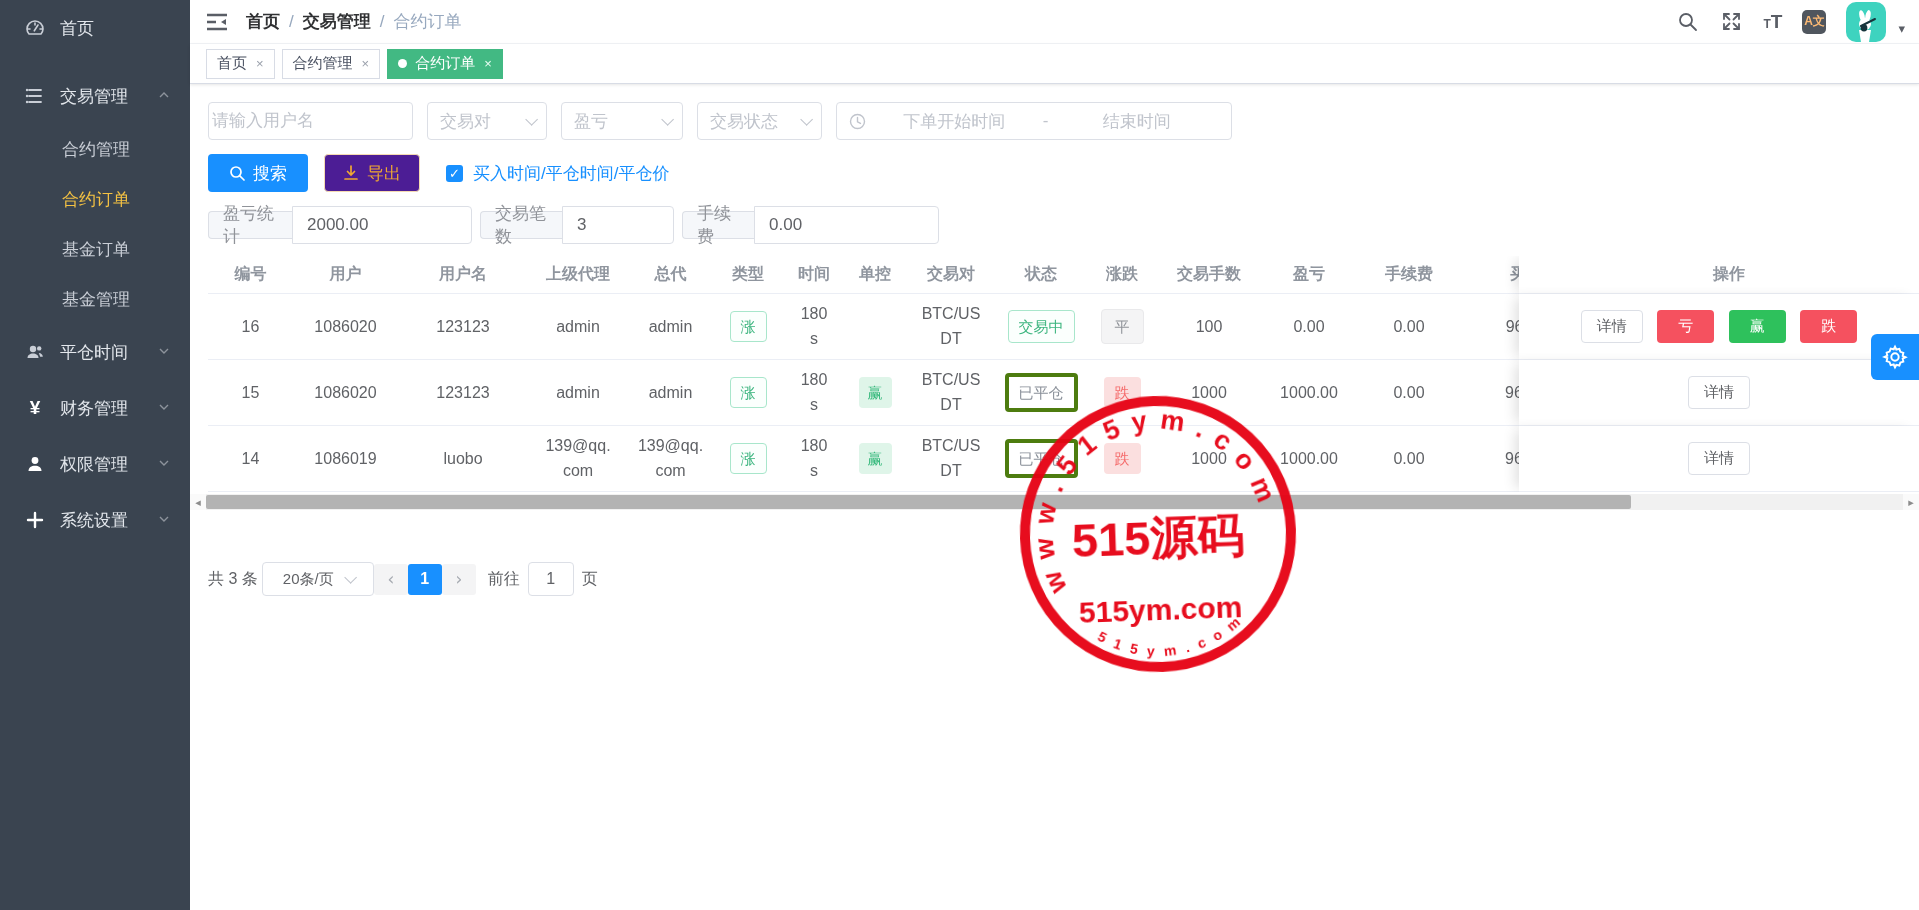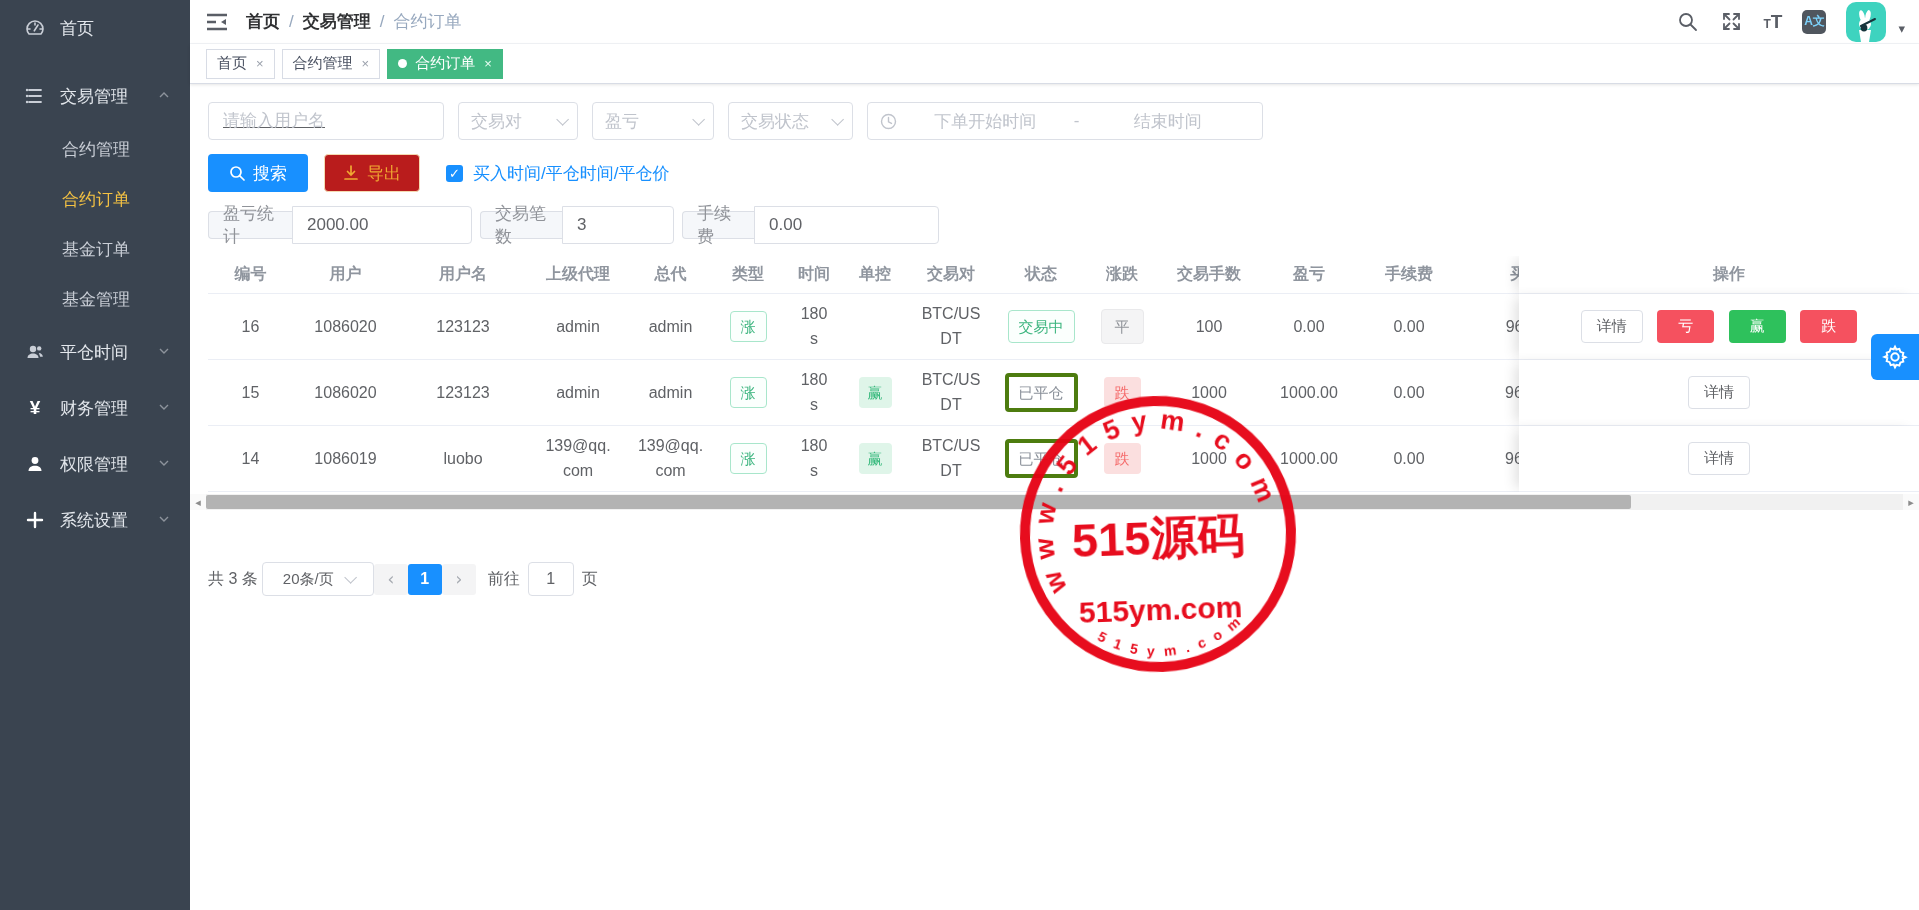--- a/index.html
+++ b/index.html
@@ -22,48 +22,48 @@
   .navbar { height:44px; background:#fff; display:flex; align-items:center; padding:0 14px 0 16px; border-bottom:1px solid #f2f4f7; }
   .hamburger { width:24px; height:24px; margin-right:16px; cursor:pointer; display:flex; align-items:center; color:#5a5e66; }
   .breadcrumb { font-size:17px; display:flex; align-items:center; gap:9px; }
   .bc-link { color:#303133; font-weight:bold; cursor:pointer; }
   .bc-sep { color:#97a8be; font-weight:normal; }
   .bc-current { color:#97a8be; }
   .nav-right { margin-left:auto; display:flex; align-items:center; gap:20px; }
   .nav-ico { width:24px; height:24px; display:flex; align-items:center; justify-content:center; color:#5a5e66; cursor:pointer; }
   .tt-ico { font-weight:bold; color:#5a5e66; font-size:19px; cursor:pointer; }
   .tt-ico small { font-size:12px; }
-  .lang-ico { width:24px; height:24px; background:#50565e; color:#7dd3fc; border-radius:5px; font-size:12px; display:flex; align-items:center; justify-content:center; cursor:pointer; font-weight:bold; }
+  .lang-ico { width:24px; height:24px; background:#50565e; color:#fdba74; border-radius:5px; font-size:12px; display:flex; align-items:center; justify-content:center; cursor:pointer; font-weight:bold; }
   .avatar { width:40px; height:40px; border-radius:10px; background:#3ed3bf; display:flex; align-items:flex-end; justify-content:center; overflow:hidden; cursor:pointer; }
   .caret-down { color:#5a5e66; font-size:13px; cursor:pointer; margin-left:-8px; padding-top:14px; }
 
   .tabbar { height:40px; background:#fff; border-bottom:1px solid #d8dce5; box-shadow:0 1px 3px rgba(0,0,0,.10); display:flex; align-items:center; padding:0 16px; gap:7px; position:relative; z-index:5; }
   .tab { height:30px; border:1px solid #d8dce5; background:#fff; color:#495060; font-size:15px; display:flex; align-items:center; padding:0 10px; cursor:pointer; }
   .tab .tab-x { margin-left:9px; font-size:13px; color:#9aa0ab; }
   .tab.active { background:#42b983; border-color:#42b983; color:#fff; }
   .tab.active .tab-x { color:#eafff4; }
   .tab-dot { width:9px; height:9px; border-radius:50%; background:#fff; margin-right:8px; }
 
   .content { flex:1; padding:18px 0 0 18px; position:relative; background:#fff; min-width:0; }
 
   
   .filters { display:flex; gap:14px; align-items:center; }
-  .f-input { width:236px; height:38px; border:1px solid #dcdfe6; border-radius:4px; padding:0 14px; font-size:17px; color:#606266; font-family:inherit;text-decoration:underline; }
+  .f-input { width:205px; height:38px; border:1px solid #dcdfe6; border-radius:4px; padding:0 3px; font-size:17px; color:#606266; font-family:inherit; }
   .f-input::placeholder { color:#c0c4cc; }
   .f-select { height:38px; border:1px solid #dcdfe6; border-radius:4px; display:flex; align-items:center; justify-content:space-between; padding:0 12px; color:#c0c4cc; font-size:17px; cursor:pointer; background:#fff; }
   .chev { width:9px; height:9px; border-right:1.6px solid #c0c4cc; border-bottom:1.6px solid #c0c4cc; transform:rotate(45deg) translateY(-3px); }
   .f-range { width:396px; height:38px; border:1px solid #dcdfe6; border-radius:4px; display:flex; align-items:center; padding:0 12px; color:#c0c4cc; font-size:17px; gap:6px; cursor:pointer; }
   .f-range .rng-txt { flex:1; text-align:center; }
   .f-range .rng-sep { color:#c0c4cc; }
 
   
   .actions-row { margin-top:14px; display:flex; align-items:center; gap:16px; }
   .btn { height:38px; border-radius:4px; font-size:17px; display:inline-flex; align-items:center; justify-content:center; gap:8px; cursor:pointer; border:1px solid transparent; font-family:inherit; }
   .btn-primary { background:#1890ff; color:#fff; padding:0 20px; }
-  .btn-export { background:#b91c1c; border-color:#f5dab1; color:#f0a832; padding:0 18px; }
+  .btn-export { background:#4c1d95; border-color:#f5dab1; color:#f0a832; padding:0 18px; }
   .chk-wrap { display:flex; align-items:center; gap:10px; margin-left:10px; cursor:pointer; }
   .checkbox { width:17px; height:17px; background:#1890ff; border-radius:3px; color:#fff; font-size:13px; display:flex; align-items:center; justify-content:center; font-family:"DejaVu Sans",sans-serif; }
   .chk-label { color:#1890ff; font-size:17px; }
 
   
   .stats-row { margin-top:14px; display:flex; align-items:center; }
   .stat-label { height:28px; background:#f5f7fa; border:1px solid #dcdfe6; border-right:none; border-radius:4px 0 0 4px; color:#909399; font-size:17px; display:flex; align-items:center; padding:0 14px; }
   .stat-value { height:38px; border:1px solid #dcdfe6; border-radius:0 4px 4px 0; color:#606266; font-size:17px; display:flex; align-items:center; padding:0 14px; background:#fff; }
   .stat-gap { width:8px; }
 

